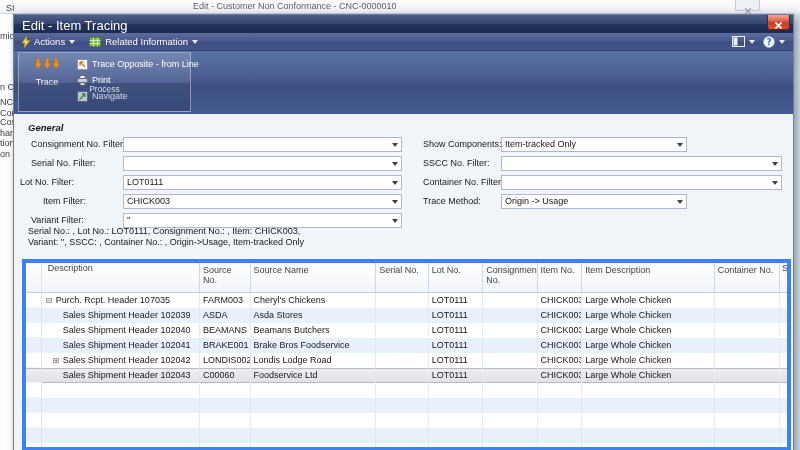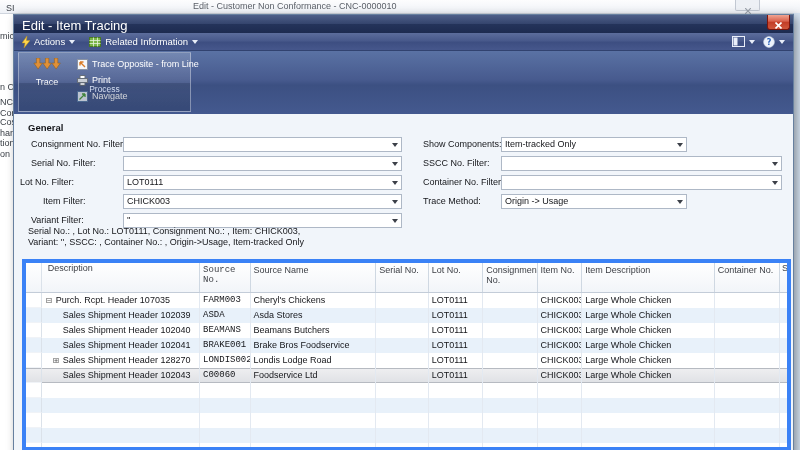--- a/index.html
+++ b/index.html
@@ -39,39 +39,39 @@
   .r-group{position:absolute;left:4px;top:1px;width:173px;height:60px;box-sizing:border-box;
     border:1px solid rgba(255,255,255,0.35);
     background:linear-gradient(rgba(255,255,255,0.16),rgba(255,255,255,0.05) 70%,rgba(0,0,0,0.05));}
   .r-process{position:absolute;left:0;right:0;bottom:0;height:28px;background:rgba(15,28,60,0.20);
     color:#d4def2;font-size:8.5px;text-align:center;line-height:13px;}
   .trace-btn{position:absolute;left:2px;top:2px;width:52px;height:44px;text-align:center;color:#fff;font-size:9px;}
   .r-item{position:absolute;left:58px;height:14px;display:flex;align-items:center;gap:4px;
     color:#fff;font-size:9px;white-space:nowrap;}
 
   .d-content{position:absolute;left:0;top:99px;right:0;bottom:0;background:#f1f5fa;}
-  .gen-label{position:absolute;left:14px;top:8px;font-size:9.5px;font-weight:bold;color:#15161a;}
+  .gen-label{position:absolute;left:14px;top:8px;font-size:9.5px;font-weight:bold;color:#15161a;font-style:italic;}
   .flabel{position:absolute;font-size:9px;color:#15161a;white-space:nowrap;}
   .ffield{position:absolute;height:15px;background:#fff;border:1px solid #aeb8c6;box-sizing:border-box;
     font-size:9px;color:#15161a;padding:0 14px 4px 3px;line-height:13px;white-space:nowrap;overflow:hidden;}
   .darr{position:absolute;right:3px;top:5px;border-left:3px solid transparent;border-right:3px solid transparent;
     border-top:4px solid #3c4048;width:0;height:0;}
   .summary{position:absolute;left:14px;top:112px;width:300px;font-size:9px;line-height:11px;color:#15161a;}
 
   
   .grid{position:absolute;left:8px;top:145px;width:769px;height:192px;box-sizing:border-box;
     background:#fff;border:4px solid #3b82f6;overflow:hidden;}
   .ghead{display:flex;height:30px;background:linear-gradient(#ffffff,#f2f5f9);border-bottom:1px solid #c3ccd8;box-sizing:border-box;}
   .gh{box-sizing:border-box;border-right:1px solid #cfd8e2;padding:2px 3px;font-size:9px;line-height:10px;
     color:#3c3f45;overflow:hidden;}
   .grow{display:flex;height:15px;line-height:15px;font-size:9px;color:#15161a;}
   .gc{box-sizing:border-box;border-right:1px solid #e3e9f1;overflow:hidden;white-space:nowrap;padding:0 3px;}
   .sel{width:16px;padding:0;border-right:1px solid #dbe2ea;border-bottom:1px solid #f0f3f7;}
   .c1{width:160px;padding:0;}
-  .c2{width:51px;font-family:Liberation Mono, monospace;} .c3{width:127px;} .c4{width:53px;} .c5{width:55px;}
+  .c2{width:51px;} .c3{width:127px;} .c4{width:53px;} .c5{width:55px;}
   .c6{width:55px;} .c7{width:45px;} .c8{width:134px;} .c9{width:66px;}
   .c10{width:7px;border-right:none;padding:0 0 0 2px;}
   .stripe{background:#e8f1fa;}
   .selected{background:linear-gradient(#efeff1,#dfe1e5);
     box-shadow:inset 0 1px 0 #b6bac1, inset 0 -1px 0 #b6bac1;}
   .exp{display:inline-block;width:10px;margin-left:2px;text-align:center;font-size:8px;color:#555;
     font-family:"DejaVu Sans",sans-serif;}
   .indent .exp{margin-left:9px;}
   .desc-text{padding-left:2px;}
   .gh.c1{padding-left:6px;}
@@ -301,21 +301,21 @@
           <div class="gc c5">LOT0111</div>
           <div class="gc c6"></div>
           <div class="gc c7">CHICK003</div>
           <div class="gc c8">Large Whole Chicken</div>
           <div class="gc c9"></div>
           <div class="gc c10"></div>
         </div>
 
         <div class="grow indent">
           <div class="gc sel"></div>
-          <div class="gc c1"><span class="exp">⊞</span><span class="desc-text">Sales Shipment Header 128270</span></div>
+          <div class="gc c1"><span class="exp">⊞</span><span class="desc-text">Sales Shipment Header 102042</span></div>
           <div class="gc c2">LONDIS002</div>
           <div class="gc c3">Londis Lodge Road</div>
           <div class="gc c4"></div>
           <div class="gc c5">LOT0111</div>
           <div class="gc c6"></div>
           <div class="gc c7">CHICK003</div>
           <div class="gc c8">Large Whole Chicken</div>
           <div class="gc c9"></div>
           <div class="gc c10"></div>
         </div>

